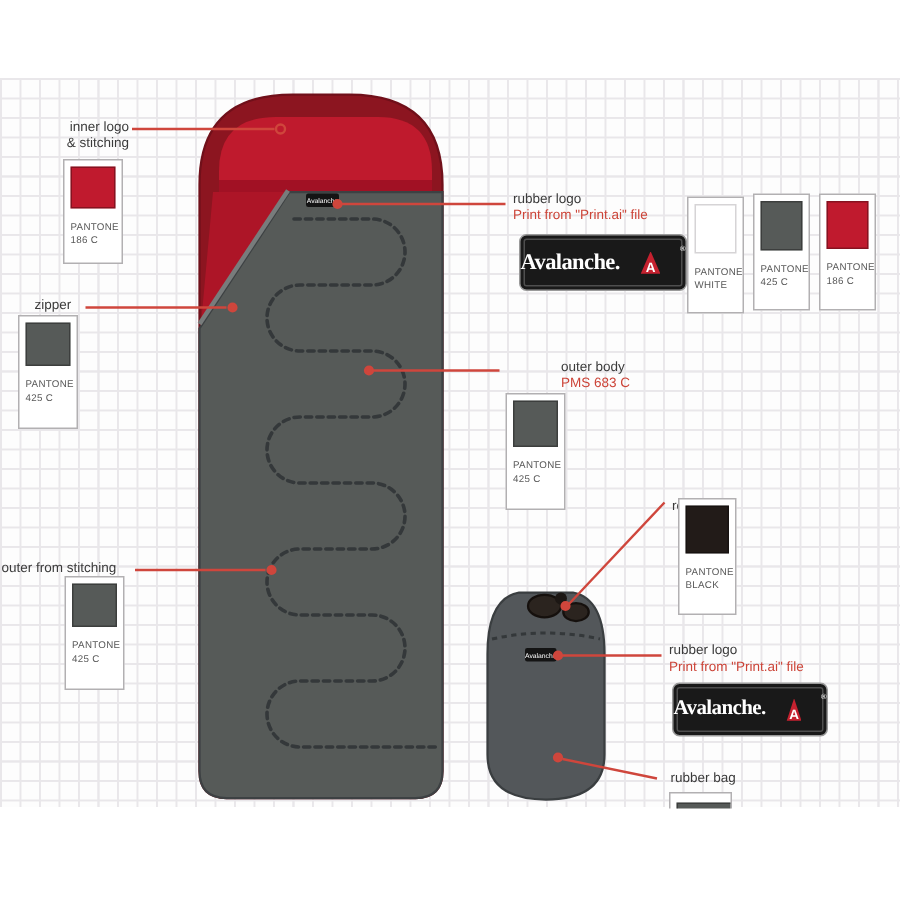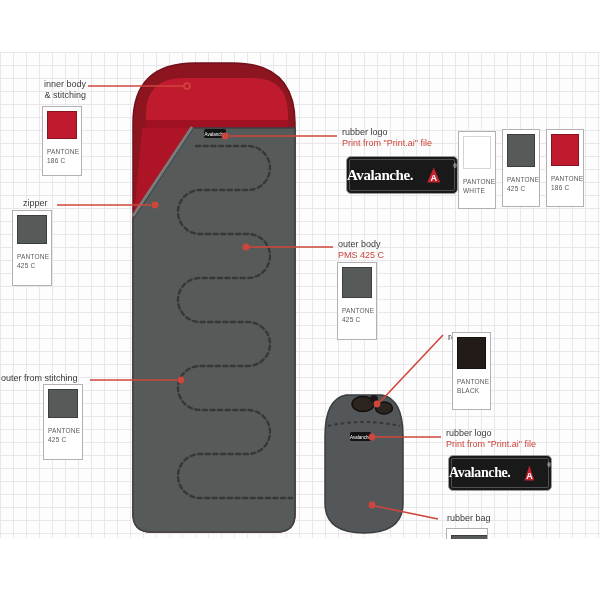--- a/index.html
+++ b/index.html
@@ -86,35 +86,35 @@
       <path d="M 443 335 L 379 403"></path>
       <circle cx="377" cy="404" r="2.6" fill="#cf463c"></circle>
       <path d="M 441 437 L 375 437"></path>
       <circle cx="372" cy="437" r="2.6" fill="#cf463c"></circle>
       <path d="M 438 519 L 375 506"></path>
       <circle cx="372" cy="505" r="2.6" fill="#cf463c"></circle>
     </g>
   </svg>
 
   <div class="lbl right" style="left:18px;top:79px;width:68px;">
-    <div>inner body</div>
+    <div>inner logo</div>
     <div>&amp; stitching</div>
   </div>
 
   <div class="lbl" style="left:23px;top:198px;">
     <span>zipper</span>
   </div>
 
   <div class="lbl" style="left:1px;top:373px;width:90px;">
     <span>outer from stitching</span>
   </div>
 
-  <div class="lbl" style="left:338px;top:239px;">
+  <div class="lbl" style="left:338px;top:239px;padding-left:36px;">
     <div>outer body</div>
-    <div class="red">PMS 425 C</div>
+    <div class="red">PMS 683 C</div>
   </div>
 
   <div class="lbl" style="left:342px;top:127px;">
     <div>rubber logo</div>
     <div class="red">Print from "Print.ai" file</div>
   </div>
 
   <div class="lbl" style="left:448px;top:332px;">
     <span>rope</span>
   </div>

